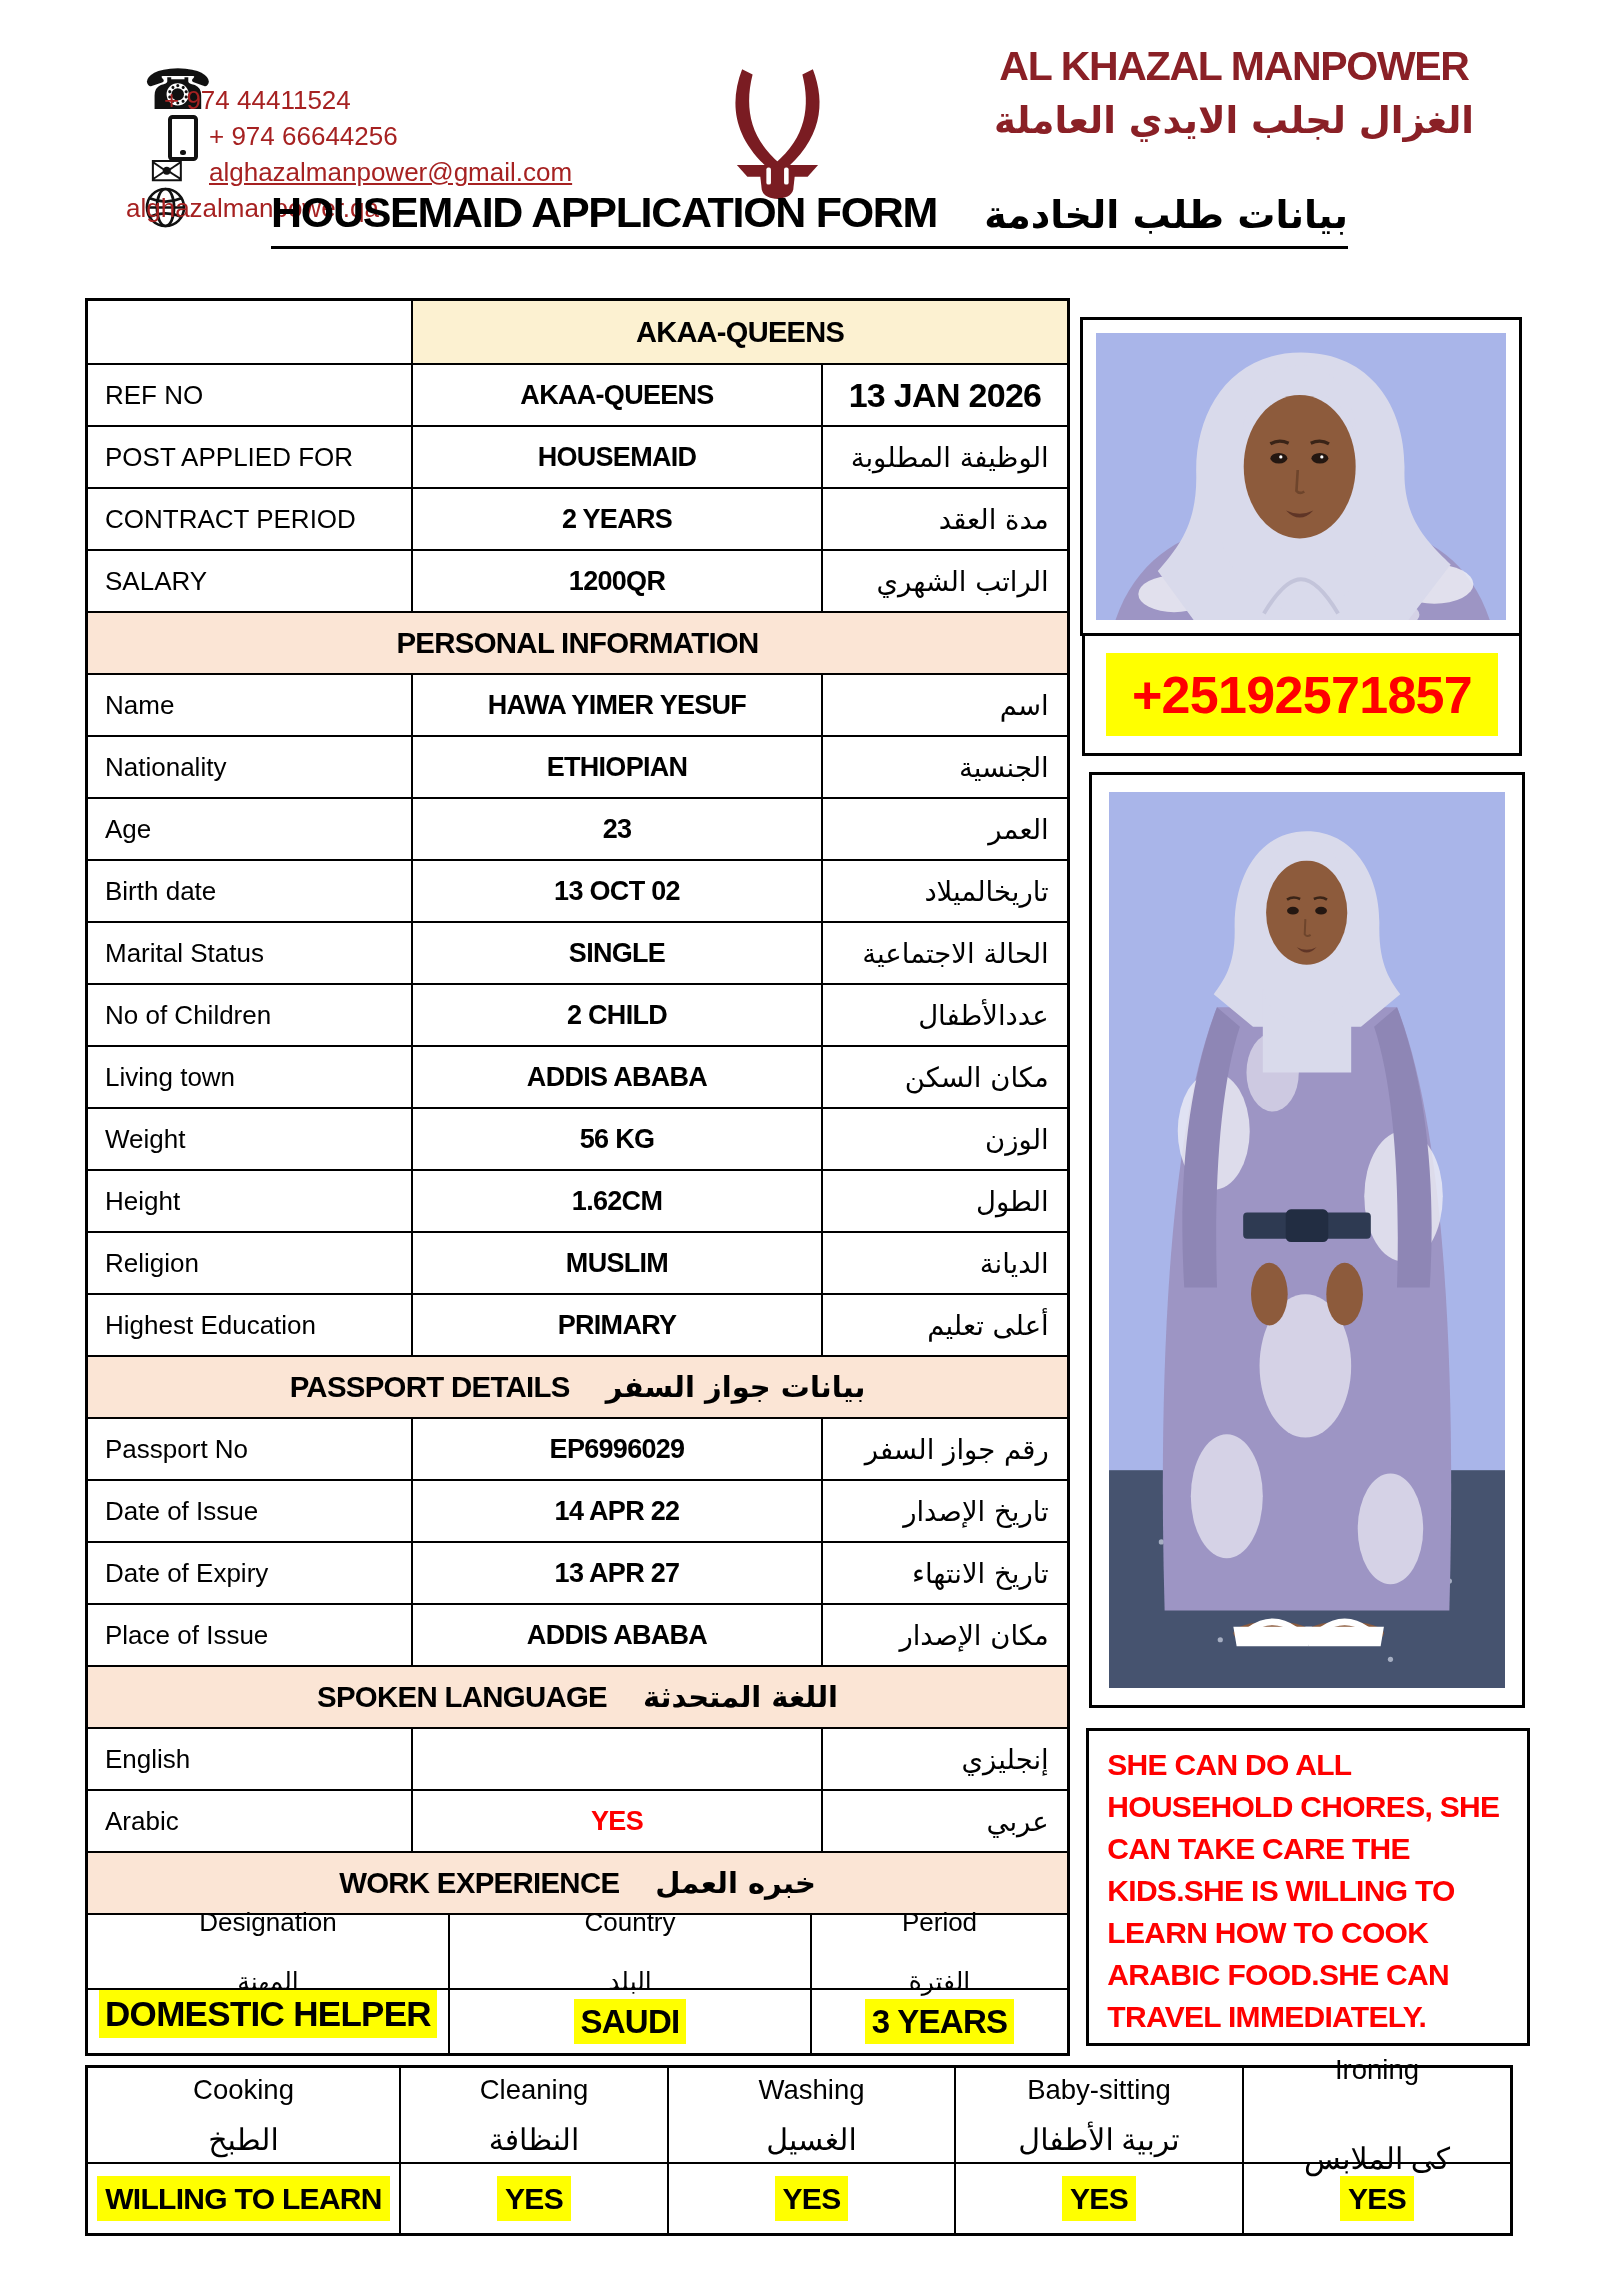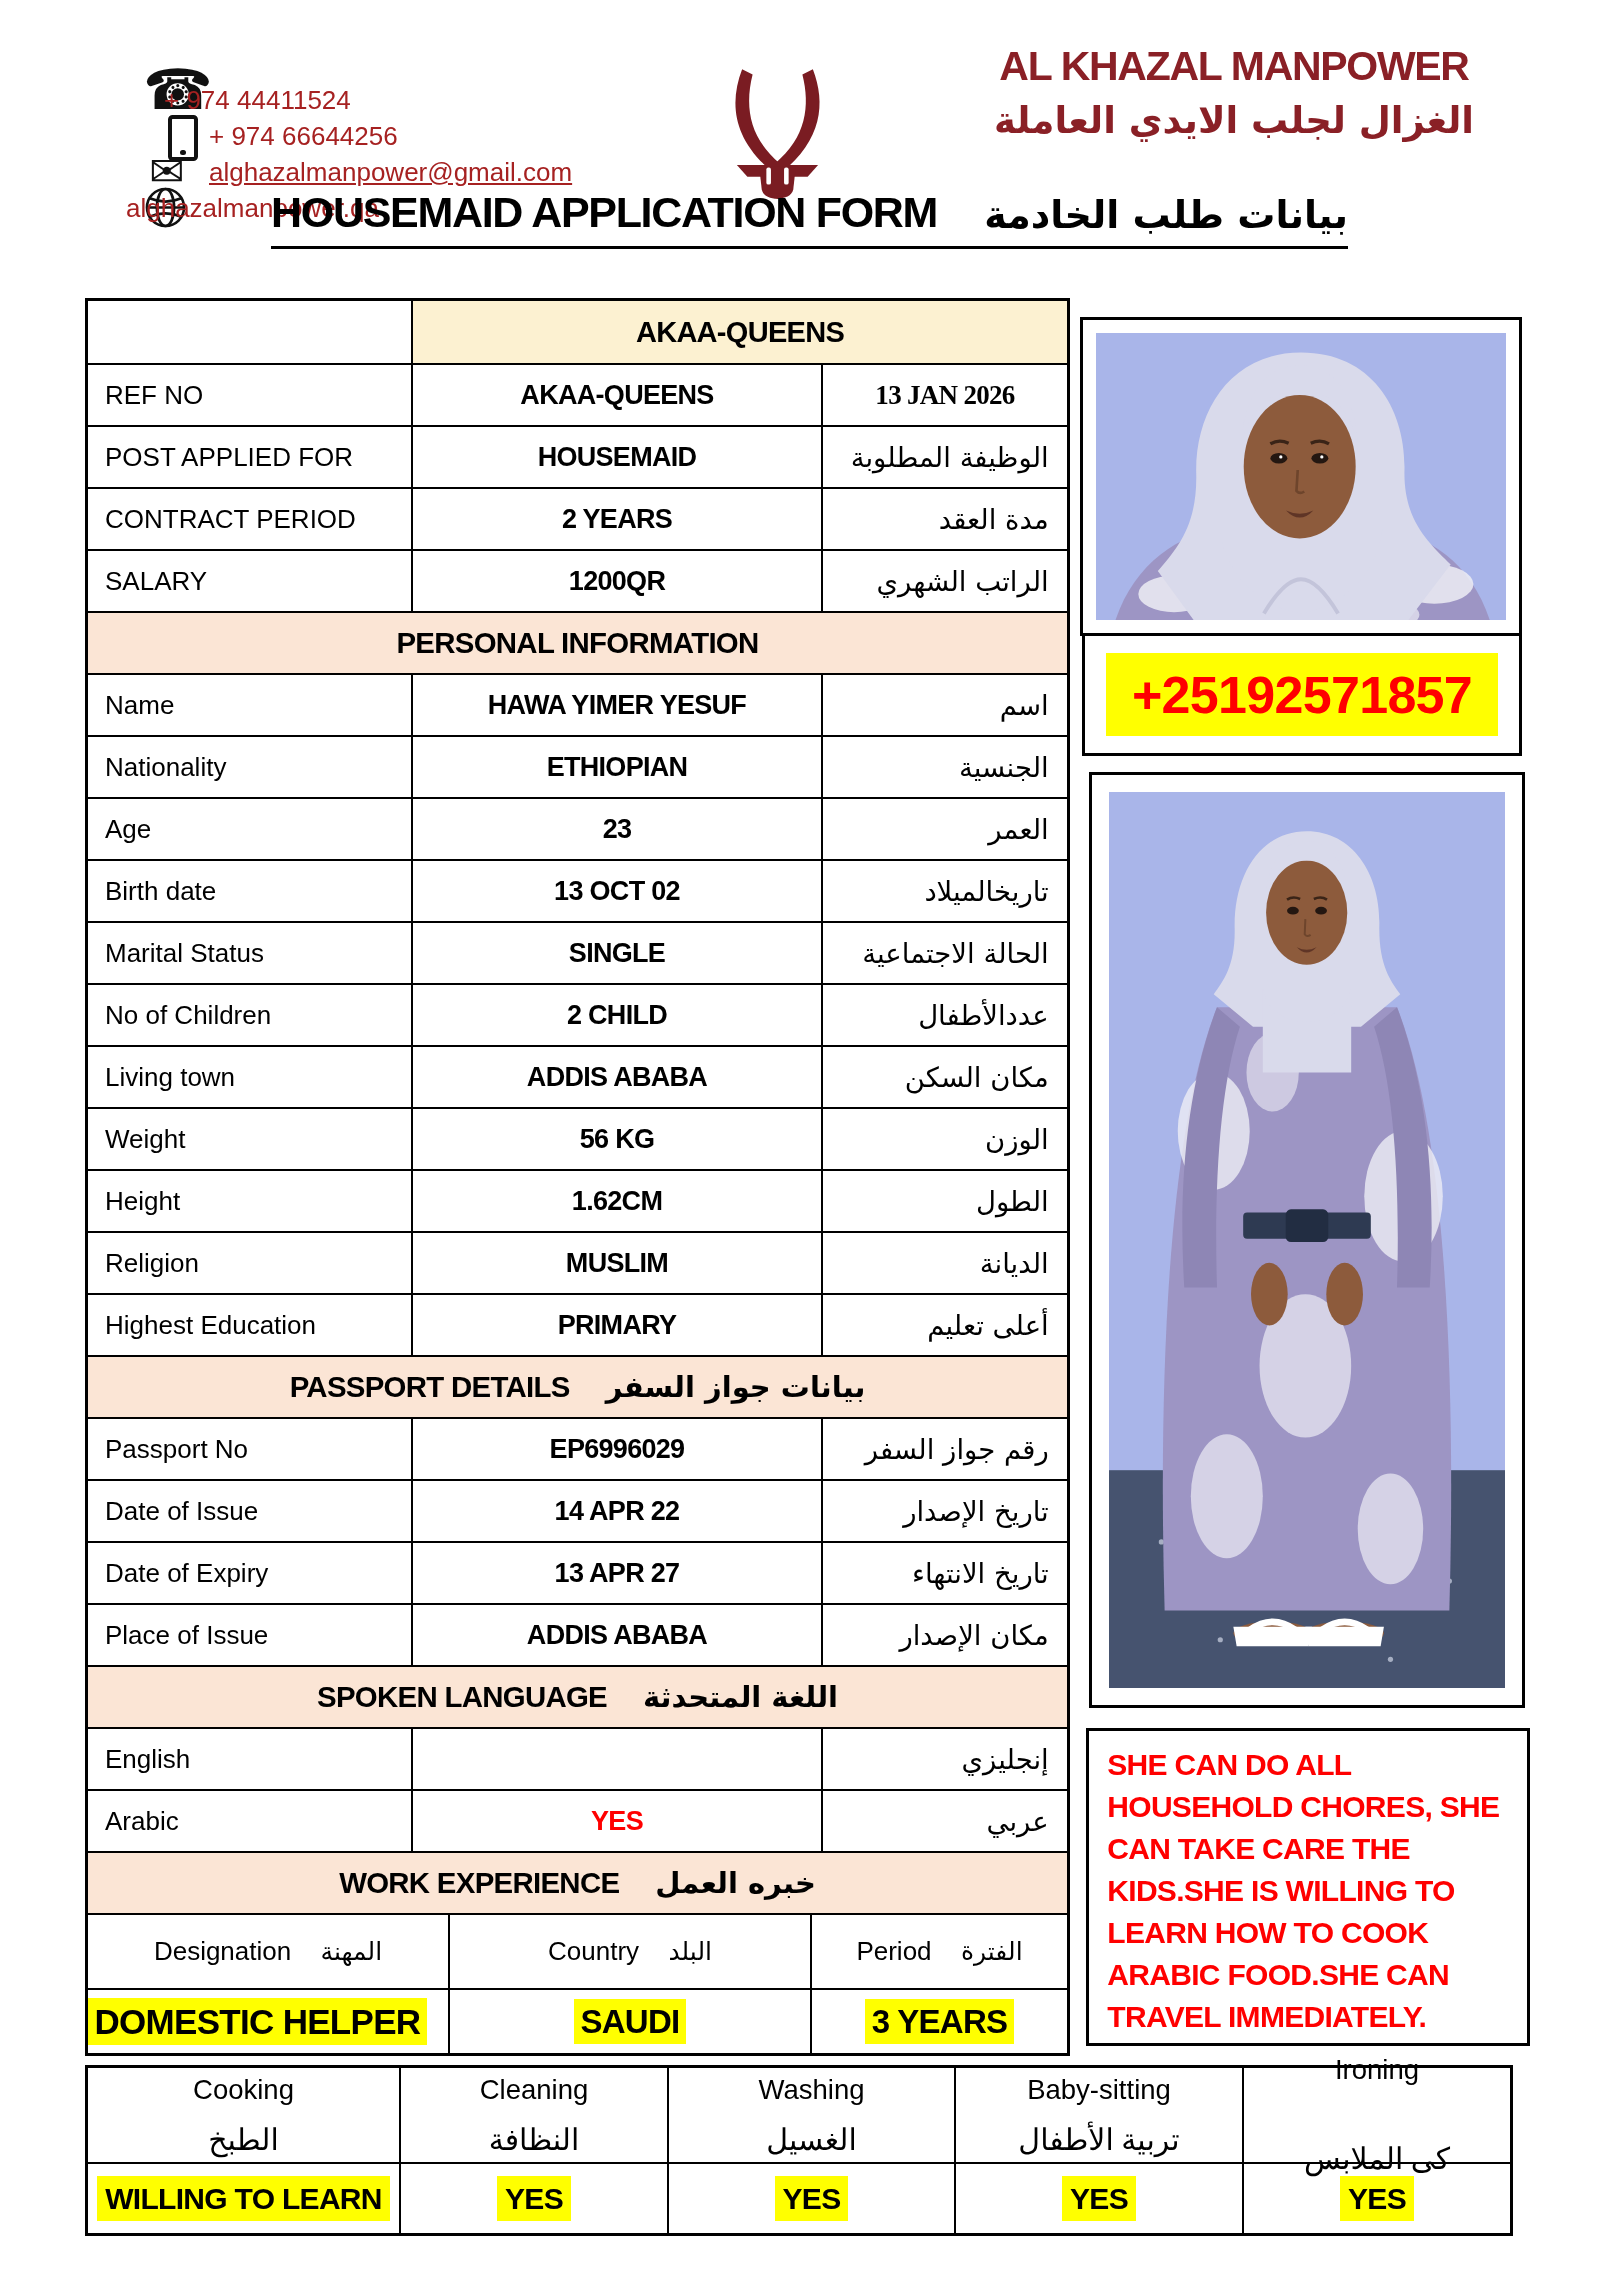--- a/index.html
+++ b/index.html
@@ -40,36 +40,36 @@
   .mtable{position:absolute;left:85px;top:298px;width:985px;border:3.3px solid #000;
           box-sizing:border-box;background:#fff;}
   .mrow{display:flex;height:62px;border-top:2px solid #000;box-sizing:border-box;}
   .mrow.first{border-top:none;}
   .cell{display:flex;align-items:center;box-sizing:border-box;}
   .c1{width:325px;border-right:2px solid #000;padding-left:17px;font-size:26px;}
   .c2{width:410px;border-right:2px solid #000;justify-content:center;
       font-weight:bold;font-size:27px;letter-spacing:-0.7px;text-align:center;}
   .c3{flex:1;justify-content:flex-end;padding-right:18.3px;font-size:27.5px;
       font-family:"DejaVu Sans",sans-serif;}
-  .c3.date{justify-content:center;padding-right:0;font-family:Liberation Serif, serif;
-           font-weight:bold;font-size:27px;letter-spacing:-0.7px;}
+  .c3.date{justify-content:center;padding-right:0;font-family:Liberation Sans, sans-serif;
+           font-weight:bold;font-size:34px;letter-spacing:-0.7px;}
   .red-text{color:#FF0000;}
   .sechdr{height:62px;border-top:2px solid #000;display:flex;align-items:center;
           justify-content:center;background:#FBE5D5;font-weight:bold;font-size:29.4px;
           letter-spacing:-0.7px;gap:36px;box-sizing:border-box;}
   .sechdr .arb{font-family:"DejaVu Sans",sans-serif;font-size:29px;}
   .bannerrow{background:#fff;}
   .banner-left{width:325px;border-right:2px solid #000;box-sizing:border-box;}
   .banner-right{flex:1;background:#FCF1D1;display:flex;align-items:center;justify-content:center;
                 font-weight:bold;font-size:29px;letter-spacing:-0.7px;}
 
   
   .wrow-h{display:flex;height:75px;border-top:2px solid #000;box-sizing:border-box;}
   .wrow-v{display:flex;height:65px;border-top:2px solid #000;box-sizing:border-box;}
-  .wc{display:flex;align-items:center;justify-content:center;box-sizing:border-box;gap:29.4px;}
+  .wc{display:flex;align-items:center;justify-content:center;box-sizing:border-box;gap:29.4px;flex-direction:column;}
   .wc1{width:362px;border-right:2px solid #000;}
   .wc2{width:362px;border-right:2px solid #000;}
   .wc3{flex:1;}
   .wc .en{font-size:26px;}
   .wc .arb{font-size:25px;font-family:"DejaVu Sans",sans-serif;}
   .hl{background:#FFFF00;font-weight:bold;font-size:33px;letter-spacing:-0.7px;
       padding:3.9px 6.5px;white-space:nowrap;}
   .wv1{justify-content:flex-start;}
   .wv1 .hl{font-size:35px;text-align:right;}
 

